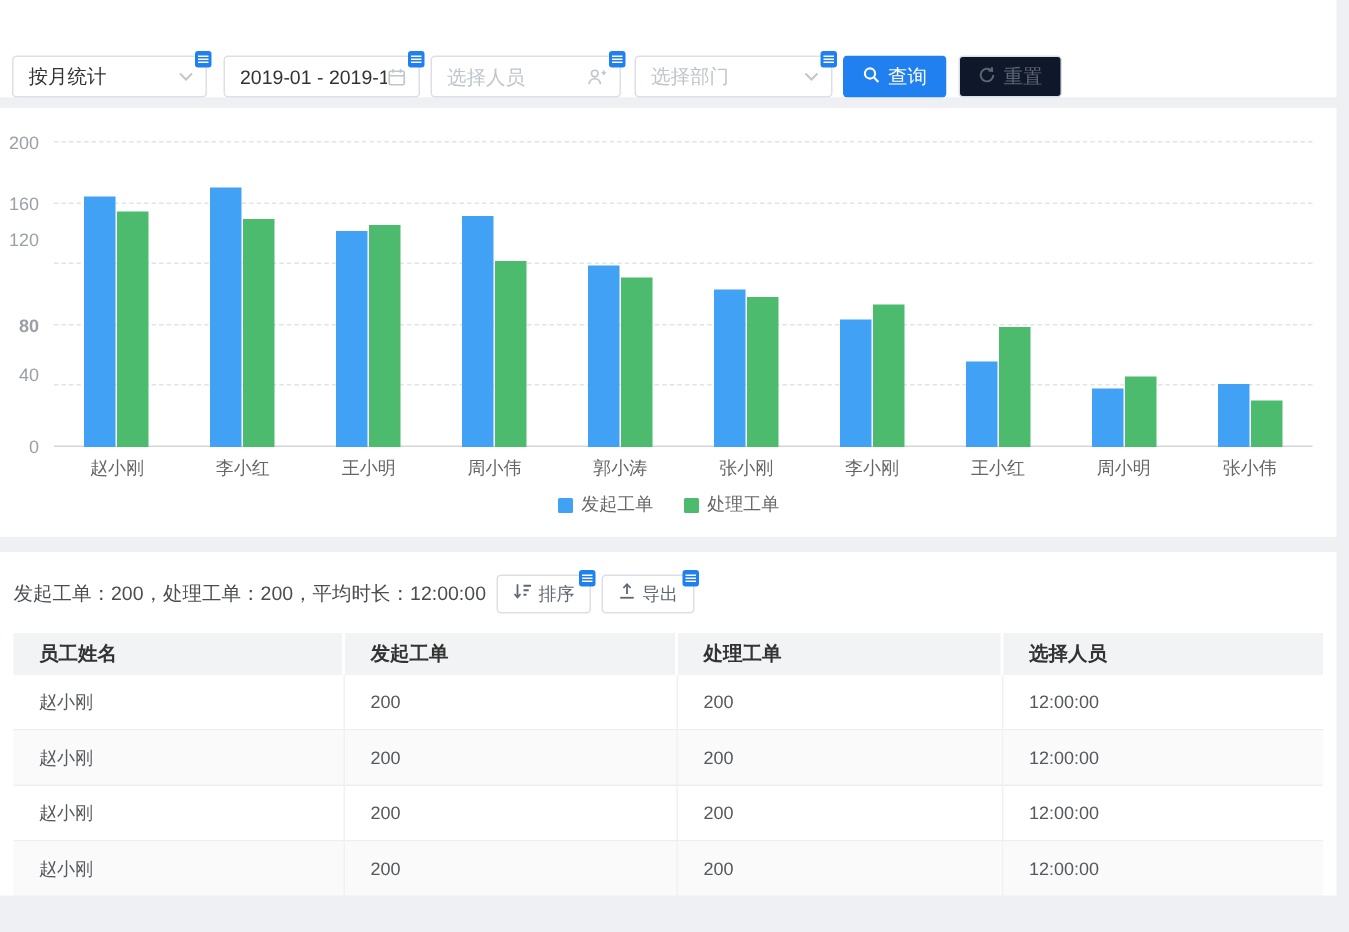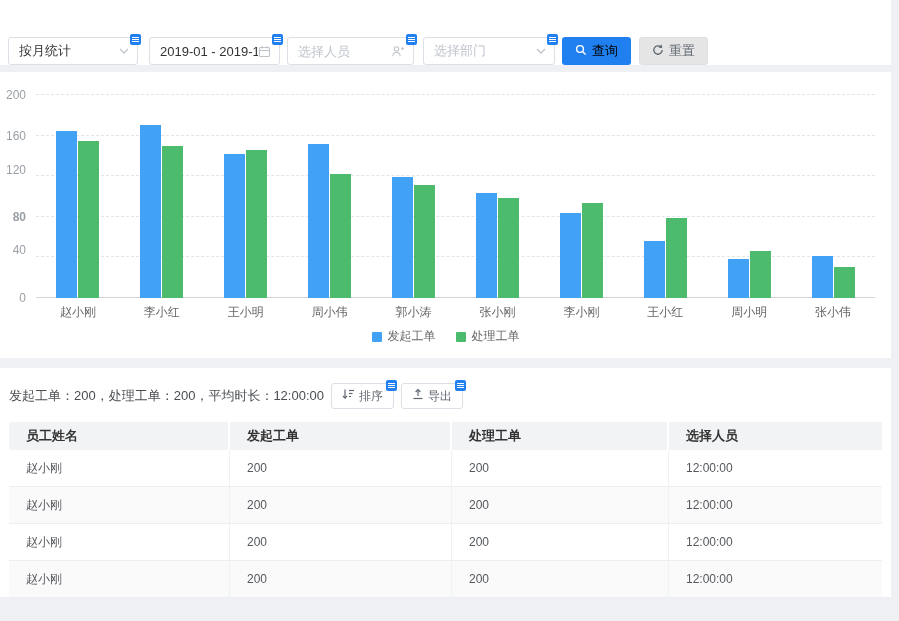--- a/index.html
+++ b/index.html
@@ -26,22 +26,22 @@
   .w-dept { width:132px; margin-right:7px; }
   .w-person { width:127px; margin-right:9px; }
 
   .badge { position:absolute; top:-4px; right:-4px; width:11px; height:11px; background:#2080f0;
            border-radius:2px; display:flex; flex-direction:column; justify-content:center;
            align-items:center; gap:1px; z-index:3; }
   .badge i { display:block; width:7px; height:1px; background:#fff; }
 
   .btn { height:28px; border-radius:3px; display:inline-flex; align-items:center; gap:5px;
          font-size:13px; padding:0 12px; cursor:pointer; border:1px solid transparent; }
-  .btn-primary { background:#2080f0; color:#000000; margin-right:8px; }
-  .btn-default { background:#e5e5e5; color:#5f6670; border-color:#dcdfe6; }
+  .btn-primary { background:#2080f0; color:#ffffff; margin-right:8px; }
+  .btn-default { background:#0f172a; color:#5f6670; border-color:#dcdfe6; }
 
   
   .gap7  { height:7px;  background:#eef0f3; }
   .gap10 { height:10px; background:#eef0f3; }
 
   
   .chart-card { background:#fff; height:286px; position:relative; }
   .ytick { position:absolute; left:0; width:26px; text-align:right; font-size:12px; color:#9aa0a6; line-height:16px; }
   .plot { position:absolute; left:36px; right:16px; top:23px; height:203px; }
   .gridline { position:absolute; left:0; right:0; height:0; border-top:1px dashed #e3e4e6; }
@@ -165,21 +165,21 @@
     </button>
   </div>
 
   <div class="gap7"></div>
 
   <div class="chart-card">
     <div id="yticks">
         <div class="ytick" style="top: 218px;">0</div>
         <div class="ytick" style="top: 170px;">40</div>
         <div class="ytick" style="top: 136.8px; font-weight: bold;">80</div>
-        <div class="ytick" style="top: 90px;">120</div>
+        <div class="ytick" style="top: 80px;">120</div>
         <div class="ytick" style="top: 55.6px;">160</div>
         <div class="ytick" style="top: 15px;">200</div>
       </div>
     <div class="plot">
       <div id="gridlines">
           <div class="gridline zero" style="bottom: 0px;"></div>
           <div class="gridline" style="bottom: 40.6px;"></div>
           <div class="gridline" style="bottom: 81.2px;"></div>
           <div class="gridline" style="bottom: 121.8px;"></div>
           <div class="gridline" style="bottom: 162.4px;"></div>

